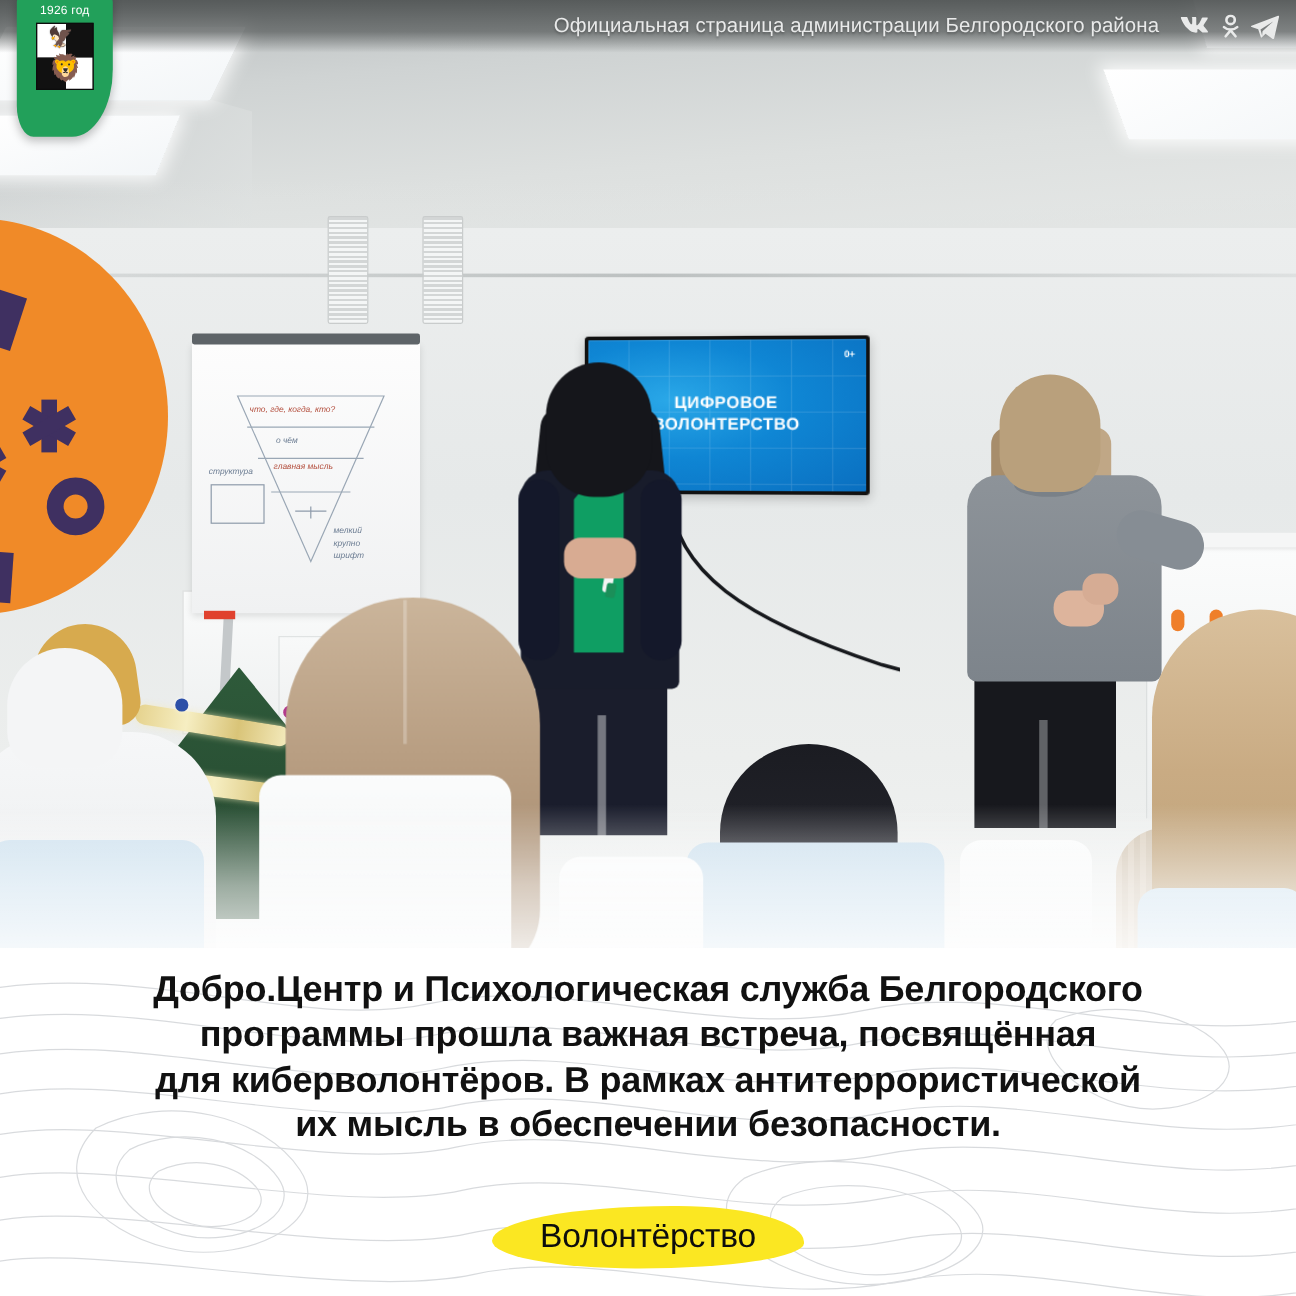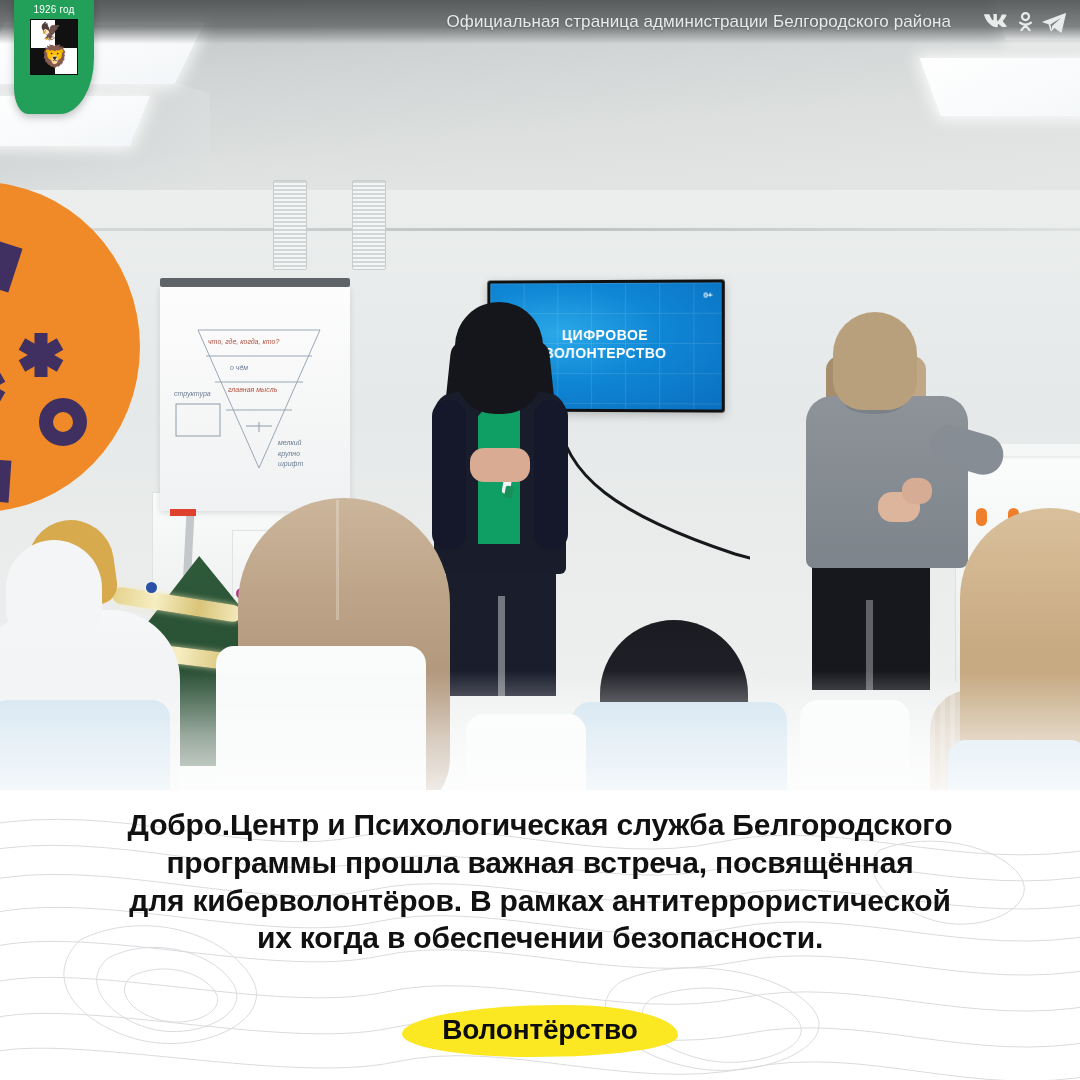--- a/index.html
+++ b/index.html
@@ -304,21 +304,21 @@
     background:linear-gradient(180deg,rgba(255,255,255,0) 0%,rgba(255,255,255,.55) 45%,rgba(255,255,255,1) 100%);
   }
 
   
   .header {
     position:absolute; left:0; top:0; width:1080px; height:44px; z-index:40;
     background:linear-gradient(180deg,rgba(78,82,82,.92) 0%,rgba(96,100,100,.80) 60%,rgba(110,114,114,.0) 100%);
     display:flex; align-items:center; justify-content:flex-end; padding-right:14px;
   }
   .header-title {
-    color:#e9eaea; font-size:17px; letter-spacing:.1px; margin-right:32px;
+    color:#e9eaea; font-size:17px; letter-spacing:.1px; margin-right:17px;
     text-shadow:0 1px 2px rgba(0,0,0,.25);
   }
   .social { display:flex; align-items:center; gap:9px; }
   .social svg { display:block; }
 
   
   .emblem {
     position:absolute; left:14px; top:-4px; width:80px; height:118px; z-index:45;
     background:#22a05a;
     border-radius:6px 6px 34px 14px/6px 6px 56px 26px;
@@ -351,21 +351,21 @@
     letter-spacing:-.2px;
   }
   .caption span { display:block; white-space:nowrap; }
 
   .badge-wrap {
     position:absolute; left:0; top:1000px; width:1080px; height:62px; z-index:30;
     display:flex; align-items:center; justify-content:center;
   }
   .badge {
     position:relative; display:flex; align-items:flex-start; justify-content:center;
-    padding:9px 40px 11px; color:#0d0d0d; font-weight:bold; font-size:28px; letter-spacing:-.2px;
+    padding:9px 40px 11px; color:#0d0d0d; font-weight:normal; font-size:28px; letter-spacing:-.2px;
   }
   .badge-blob {
     position:absolute; inset:0; background:#fbe722; z-index:-1;
     border-radius:60% 42% 55% 48% / 58% 60% 42% 46%;
   }
 </style>
 </head>
 <body>
 
 <div id="page">
@@ -566,21 +566,21 @@
         <path d="M620 192 C680 164, 780 180, 812 218 C844 256, 760 290, 694 278 C628 266, 580 222, 620 192 Z"></path>
         <path d="M652 208 C700 188, 772 200, 796 228 C820 256, 756 280, 706 270 C658 260, 624 230, 652 208 Z"></path>
         <path d="M880 60 C930 40, 1000 56, 1020 86 C1040 116, 986 142, 940 132 C894 122, 856 82, 880 60 Z"></path>
       </g>
     </svg>
 
     <div class="caption">
       <span>Добро.Центр и Психологическая служба Белгородского</span>
       <span>программы прошла важная встреча, посвящённая</span>
       <span>для киберволонтёров. В рамках антитеррористической</span>
-      <span>их когда в обеспечении безопасности.</span>
+      <span>их мысль в обеспечении безопасности.</span>
     </div>
   </div>
 
   <div class="badge-wrap">
     <div class="badge">
       <div class="badge-blob"></div>
       <span>Волонтёрство</span>
     </div>
   </div>
 

